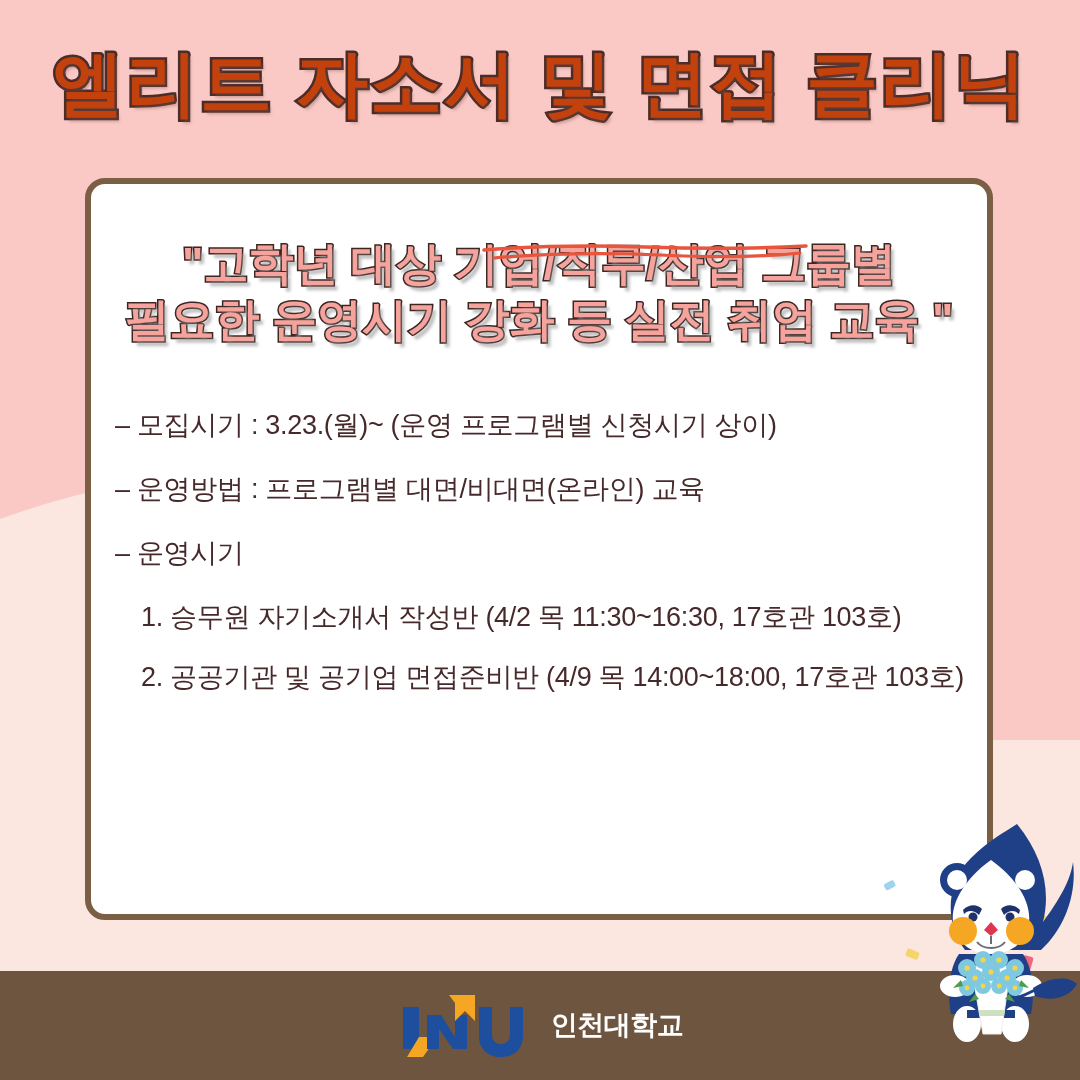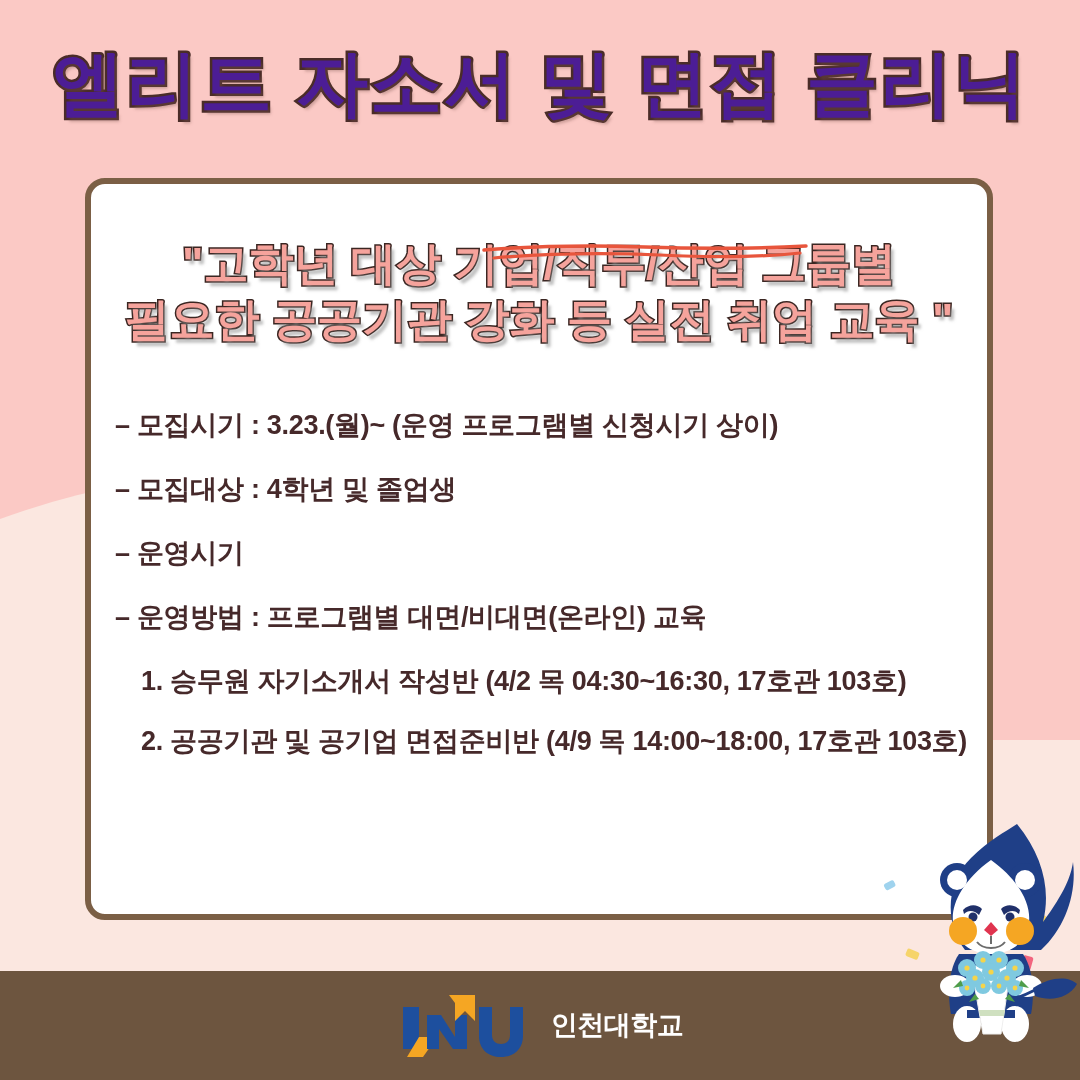--- a/index.html
+++ b/index.html
@@ -98,21 +98,21 @@
   .title {
     position: absolute;
     left: 0;
     top: 36px;
     width: 1080px;
     text-align: center;
     z-index: 4;
     font-size: 72px;
     font-weight: bold;
     letter-spacing: 2px;
-    color: #4c1d95;
+    color: #c2410c;
     -webkit-text-stroke: 5px #4a2c28;
     paint-order: stroke fill;
     text-shadow: 3px 4px 3px rgba(120, 80, 75, 0.35);
     white-space: nowrap;
   }
 
   
   .card {
     position: absolute;
     left: 85px;
@@ -161,21 +161,21 @@
   .body-list {
     position: absolute;
     left: 24px;
     top: 223px;
     width: 870px;
     z-index: 2;
   }
   .row {
     display: block;
     font-size: 27px;
-    font-weight: bold;
+    font-weight: normal;
     color: #46292a;
     letter-spacing: -0.3px;
     white-space: nowrap;
     margin-bottom: 28px;
   }
   .row.sub {
     padding-left: 26px;
     margin-bottom: 24px;
   }
   .row.last {
@@ -208,34 +208,33 @@
   <div class="bg-pink-block"></div>
   <div class="bg-light-arc"></div>
   <div class="bg-light-block"></div>
 
   <div class="title">엘리트 자소서 및 면접 클리닉</div>
 
   <div class="card">
 
     <div class="quote">
       <span class="quote-line">"고학년 대상 기업/직무/산업 그룹별</span>
-      <span class="quote-line">필요한 공공기관 강화 등 실전 취업 교육 "</span>
+      <span class="quote-line">필요한 운영시기 강화 등 실전 취업 교육 "</span>
     </div>
 
     <svg class="squiggle" viewBox="0 0 330 22">
       <path d="M4 8 Q 80 2 165 5 T 326 4" stroke="#e8553c" stroke-width="3.5" fill="none" stroke-linecap="round"></path>
       <path d="M14 16 Q 95 9 180 13 T 320 11" stroke="#e8553c" stroke-width="3.2" fill="none" stroke-linecap="round"></path>
     </svg>
 
     <div class="body-list">
       <span class="row">– 모집시기 : 3.23.(월)~ (운영 프로그램별 신청시기 상이)</span>
-      <span class="row">– 모집대상 : 4학년 및 졸업생</span>
+      <span class="row">– 운영방법 : 프로그램별 대면/비대면(온라인) 교육</span>
       <span class="row">– 운영시기</span>
-      <span class="row">– 운영방법 : 프로그램별 대면/비대면(온라인) 교육</span>
-      <span class="row sub">1. 승무원 자기소개서 작성반 (4/2 목 04:30~16:30, 17호관 103호)</span>
+      <span class="row sub">1. 승무원 자기소개서 작성반 (4/2 목 11:30~16:30, 17호관 103호)</span>
       <span class="row sub last">2. 공공기관 및 공기업 면접준비반 (4/9 목 14:00~18:00, 17호관 103호)</span>
     </div>
 
   </div>
 
   <svg class="confetti" viewBox="0 0 210 230">
     <rect x="14" y="62" width="11" height="7" rx="2" fill="#9fd3ee" transform="rotate(-28 19 65)"></rect>
     <rect x="36" y="130" width="13" height="8" rx="2" fill="#f6d46a" transform="rotate(22 42 134)"></rect>
     <rect x="6" y="176" width="14" height="8" rx="2" fill="#f2809a" transform="rotate(-14 13 180)"></rect>
     <rect x="168" y="96" width="12" height="8" rx="2" fill="#f6d46a" transform="rotate(34 174 100)"></rect>

